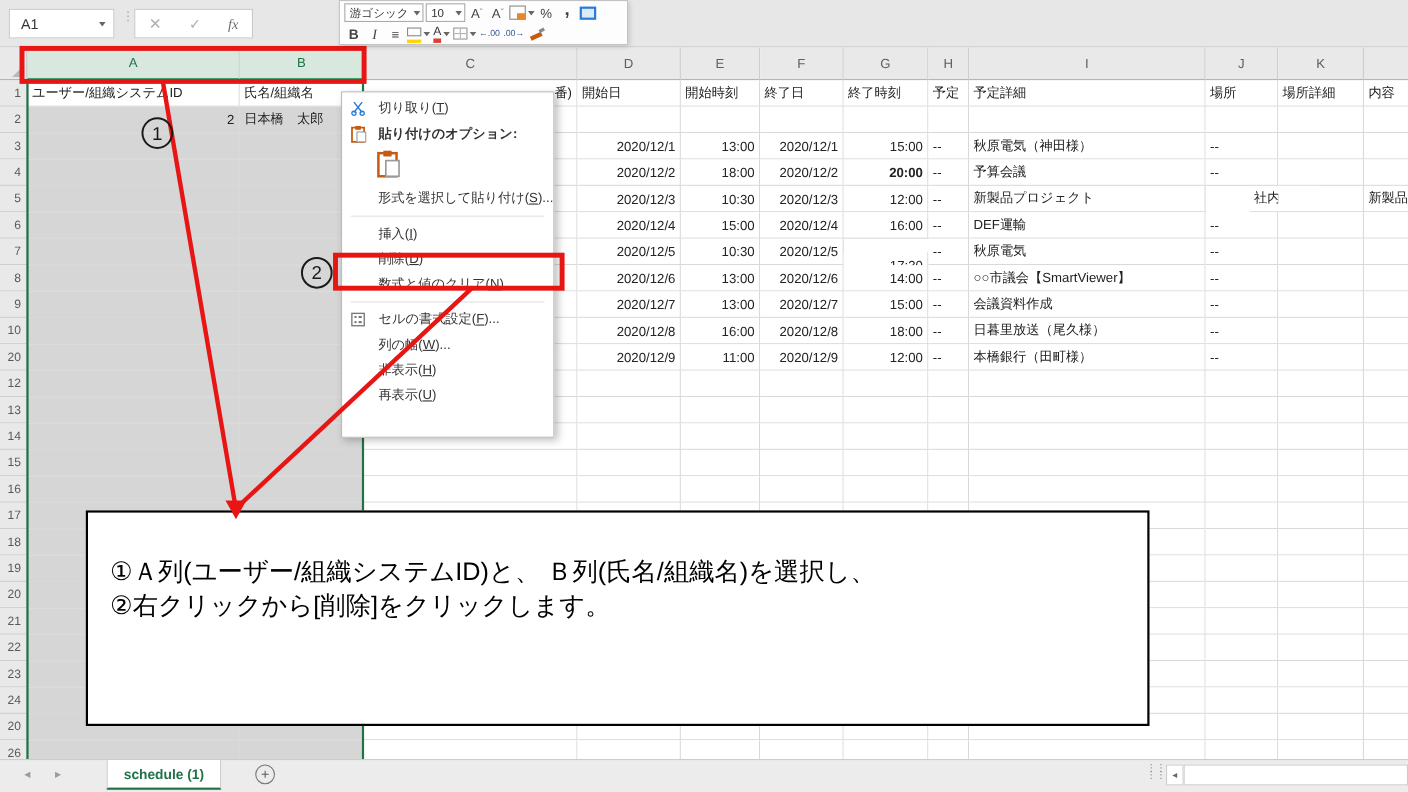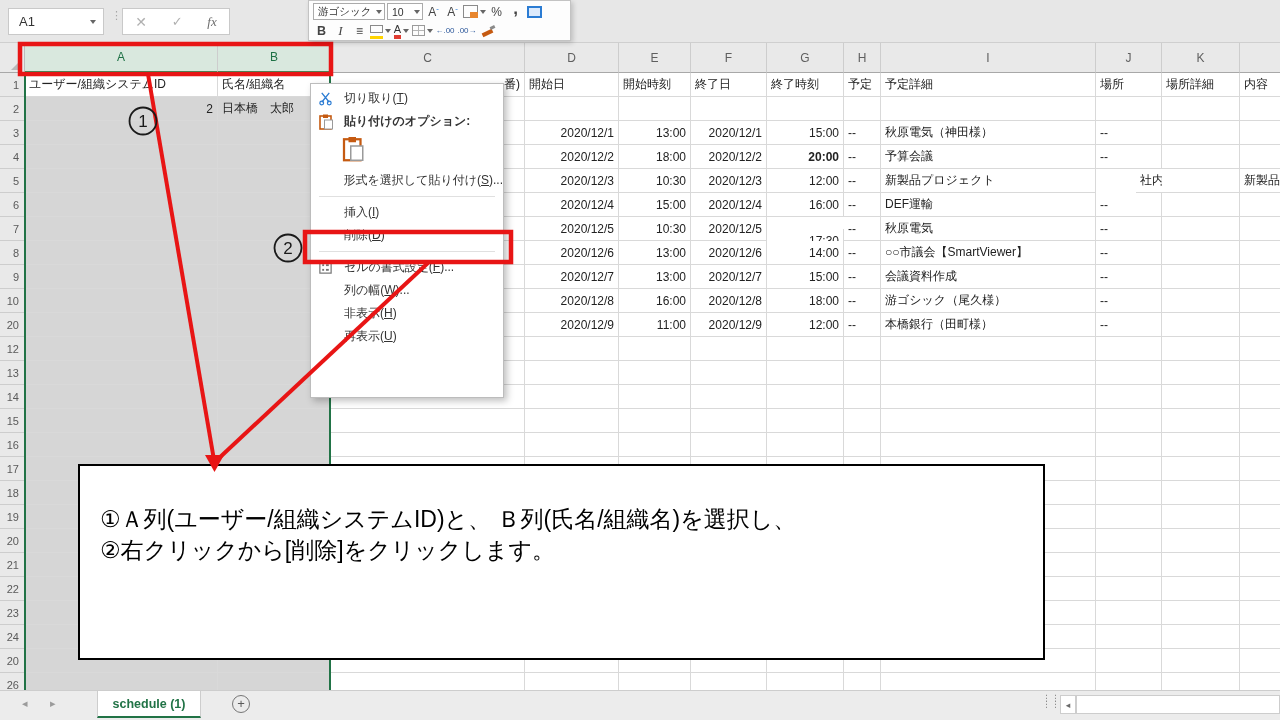--- a/index.html
+++ b/index.html
@@ -235,21 +235,21 @@
       <div class="cell" style="left: 1240px; top: 222px; width: 90px; height: 24px;"></div>
       <div class="row-hdr" style="top: 246px; height: 24px;">10</div>
       <div class="cell sel" style="left: 25px; top: 246px; width: 193px; height: 24px;"></div>
       <div class="cell sel" style="left: 218px; top: 246px; width: 113px; height: 24px;"></div>
       <div class="cell" style="left: 331px; top: 246px; width: 194px; height: 24px;"></div>
       <div class="cell ar" style="left: 525px; top: 246px; width: 94px; height: 24px;">2020/12/8</div>
       <div class="cell ar" style="left: 619px; top: 246px; width: 72px; height: 24px;">16:00</div>
       <div class="cell ar" style="left: 691px; top: 246px; width: 76px; height: 24px;">2020/12/8</div>
       <div class="cell ar" style="left: 767px; top: 246px; width: 77px; height: 24px;">18:00</div>
       <div class="cell" style="left: 844px; top: 246px; width: 37px; height: 24px;">--</div>
-      <div class="cell" style="left: 881px; top: 246px; width: 215px; height: 24px;">游ゴシック（尾久様）</div>
+      <div class="cell" style="left: 881px; top: 246px; width: 215px; height: 24px;">日暮里放送（尾久様）</div>
       <div class="cell" style="left: 1096px; top: 246px; width: 66px; height: 24px;">--</div>
       <div class="cell" style="left: 1162px; top: 246px; width: 78px; height: 24px;"></div>
       <div class="cell" style="left: 1240px; top: 246px; width: 90px; height: 24px;"></div>
       <div class="row-hdr" style="top: 270px; height: 24px;">20</div>
       <div class="cell sel" style="left: 25px; top: 270px; width: 193px; height: 24px;"></div>
       <div class="cell sel" style="left: 218px; top: 270px; width: 113px; height: 24px;"></div>
       <div class="cell" style="left: 331px; top: 270px; width: 194px; height: 24px;"></div>
       <div class="cell ar" style="left: 525px; top: 270px; width: 94px; height: 24px;">2020/12/9</div>
       <div class="cell ar" style="left: 619px; top: 270px; width: 72px; height: 24px;">11:00</div>
       <div class="cell ar" style="left: 691px; top: 270px; width: 76px; height: 24px;">2020/12/9</div>
@@ -561,20 +561,24 @@
       <div class="menu-sep" style="width:100%"></div>
     </div>
     <div class="menu-item">
       <span class="mi-icon"></span>
       <span class="mi-label">挿入(<u>I</u>)</span>
     </div>
     <div class="menu-item">
       <span class="mi-icon"></span>
       <span class="mi-label">削除(<u>D</u>)</span>
     </div>
+    <div class="menu-item">
+      <span class="mi-icon"></span>
+      <span class="mi-label">数式と値のクリア(<u>N</u>)</span>
+    </div>
     <div class="menu-sep-wrap">
       <div class="menu-sep" style="width:100%"></div>
     </div>
     <div class="menu-item">
       <span class="mi-icon">
         <svg width="15" height="15" viewBox="0 0 16 16">
           <rect x="2" y="2" width="12" height="12" fill="#fff" stroke="#767676" stroke-width="1.3"></rect>
           <rect x="4.5" y="4.5" width="2" height="2" fill="#767676"></rect>
           <rect x="4.5" y="9.5" width="2" height="2" fill="#767676"></rect>
           <rect x="8.5" y="4.5" width="3" height="2" fill="#767676"></rect>

